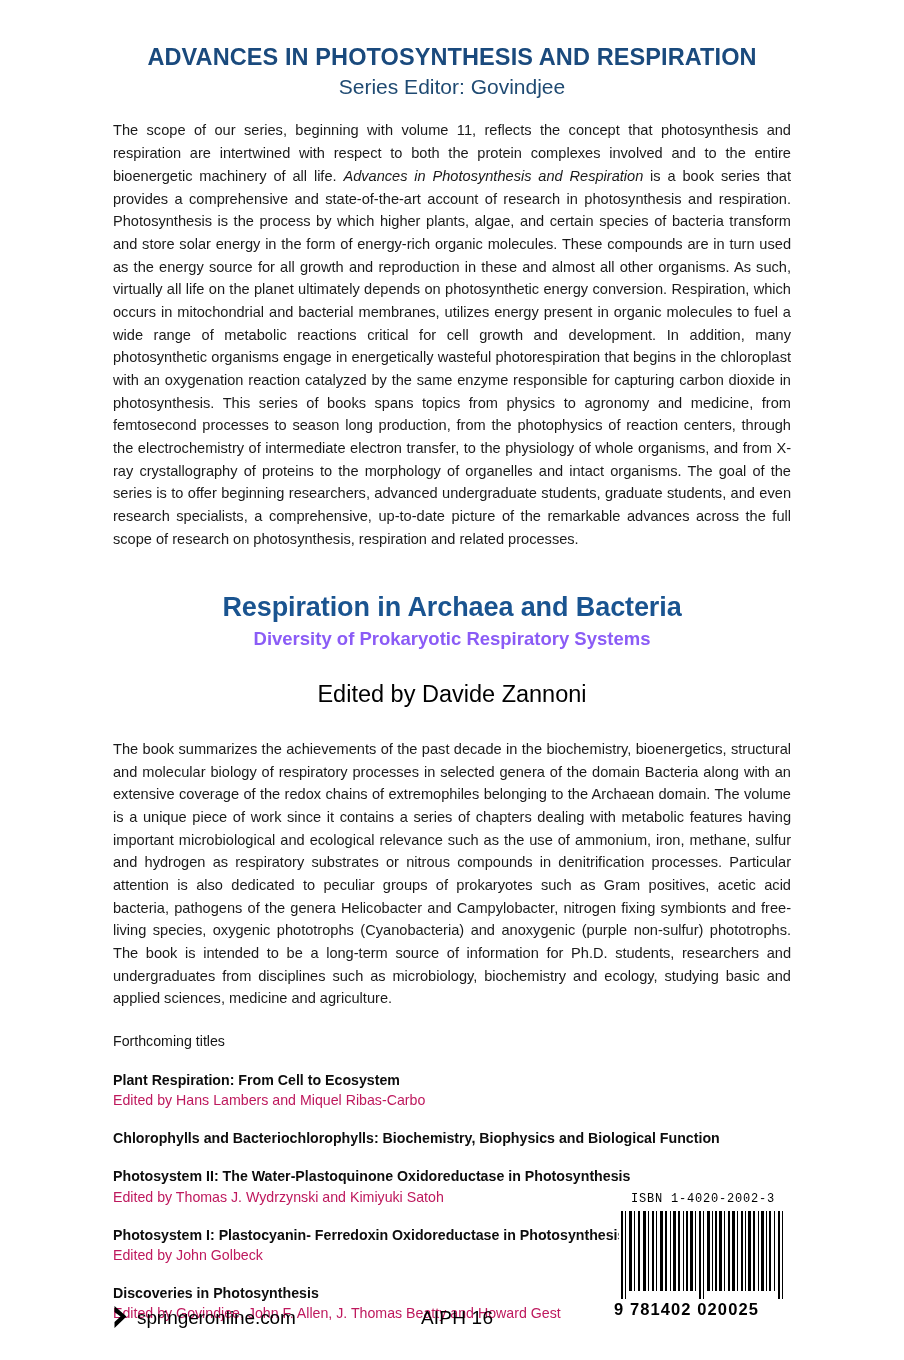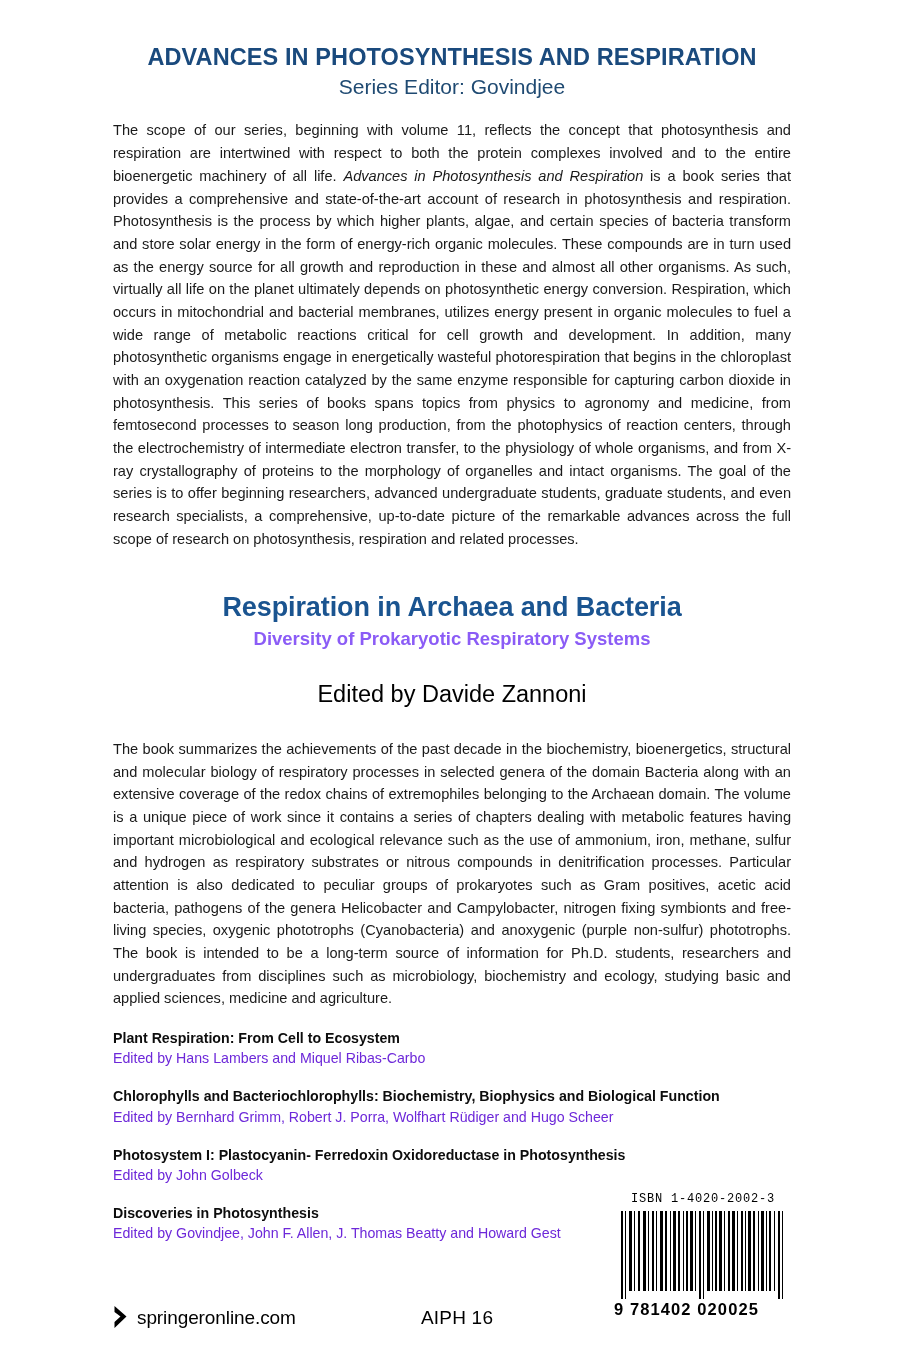--- a/index.html
+++ b/index.html
@@ -123,21 +123,21 @@
     margin: 0;
     font-size: 14.2px;
     font-weight: bold;
     color: #0d0d0d;
     line-height: 1.42;
   }
   .fc-editors {
     margin: 0;
     font-size: 14.2px;
     font-weight: normal;
-    color: #6d28d9;
+    color: #be185d;
     line-height: 1.42;
   }
 
   
   .barcode-block {
     position: absolute;
     left: 614px;
     top: 1192px;
     width: 178px;
   }
@@ -215,29 +215,33 @@
     <h2 class="series-editor">Series Editor:  Govindjee</h2>
 
     <p class="para series-scope"><span>The scope of our series, beginning with volume 11, reflects the concept that photosynthesis and respiration are intertwined with respect to both the protein complexes involved and to the entire bioenergetic machinery of all life. </span><em>Advances in Photosynthesis and Respiration</em><span> is a book series that provides a comprehensive and state-of-the-art account of research in photosynthesis and respiration.  Photosynthesis is the process by which higher plants, algae, and certain species of bacteria transform and store solar energy in the form of energy-rich organic molecules. These compounds are in turn used as the energy source for all growth and reproduction in these and almost all other organisms. As such, virtually all life on the planet ultimately depends on photosynthetic energy conversion. Respiration, which occurs in mitochondrial and bacterial membranes, utilizes energy present in organic molecules to fuel a wide range of metabolic reactions critical for cell growth and development. In addition, many photosynthetic organisms engage in energetically wasteful photorespiration that begins in the chloroplast with an oxygenation reaction catalyzed by the same enzyme responsible for capturing carbon dioxide in photosynthesis. This series of books spans topics from physics to agronomy and medicine, from femtosecond processes to season long production, from the photophysics of reaction centers, through the electrochemistry of intermediate electron transfer, to the physiology of whole organisms, and from X-ray crystallography of proteins to the morphology of organelles and intact organisms.  The goal of the series is to offer beginning researchers, advanced undergraduate students, graduate students, and even research specialists, a comprehensive, up-to-date picture of the remarkable advances across the full scope of research on photosynthesis, respiration and related processes.</span></p>
 
     <h2 class="book-title">Respiration in Archaea and Bacteria</h2>
     <h3 class="book-subtitle">Diversity of Prokaryotic Respiratory Systems</h3>
     <p class="book-editor">Edited by Davide Zannoni</p>
 
     <p class="para book-blurb">The book summarizes the achievements of the past decade in the biochemistry, bioenergetics, structural and molecular biology of respiratory processes in selected genera of the domain Bacteria along with an extensive coverage of the redox chains of extremophiles belonging to the Archaean domain. The volume is a unique piece of work since it contains a series of chapters dealing with metabolic features having important microbiological and ecological relevance such as the use of ammonium, iron, methane, sulfur and hydrogen as respiratory substrates or nitrous compounds in denitrification processes. Particular attention is also dedicated to peculiar groups of prokaryotes such as Gram positives, acetic acid bacteria, pathogens of the genera Helicobacter and Campylobacter, nitrogen fixing symbionts and free-living species, oxygenic phototrophs (Cyanobacteria) and anoxygenic (purple non-sulfur) phototrophs. The book is intended to be a long-term source of information for Ph.D. students, researchers and undergraduates from disciplines such as microbiology, biochemistry and ecology, studying basic and applied sciences, medicine and agriculture.</p>
 
+    <p class="forthcoming-label">Forthcoming titles</p>
 
     <ul class="fc-list">
       <li class="fc-item">
         <p class="fc-title">Plant Respiration: From Cell to Ecosystem</p>
         <p class="fc-editors">Edited by Hans Lambers and Miquel Ribas-Carbo</p>
       </li>
       <li class="fc-item">
         <p class="fc-title">Chlorophylls and Bacteriochlorophylls: Biochemistry, Biophysics and Biological Function</p>
-        <p class="fc-editors">Edited by Bernhard Grimm, Robert J. Porra, Wolfhart Rüdiger and Hugo Scheer</p>
+      </li>
+      <li class="fc-item">
+        <p class="fc-title">Photosystem II: The Water-Plastoquinone Oxidoreductase in Photosynthesis</p>
+        <p class="fc-editors">Edited by  Thomas J. Wydrzynski and Kimiyuki Satoh</p>
       </li>
       <li class="fc-item">
         <p class="fc-title">Photosystem I: Plastocyanin- Ferredoxin Oxidoreductase in Photosynthesis</p>
         <p class="fc-editors">Edited by John Golbeck</p>
       </li>
       <li class="fc-item">
         <p class="fc-title">Discoveries in Photosynthesis</p>
         <p class="fc-editors">Edited by Govindjee,  John F. Allen, J. Thomas Beatty and Howard Gest</p>
       </li>
     </ul>

